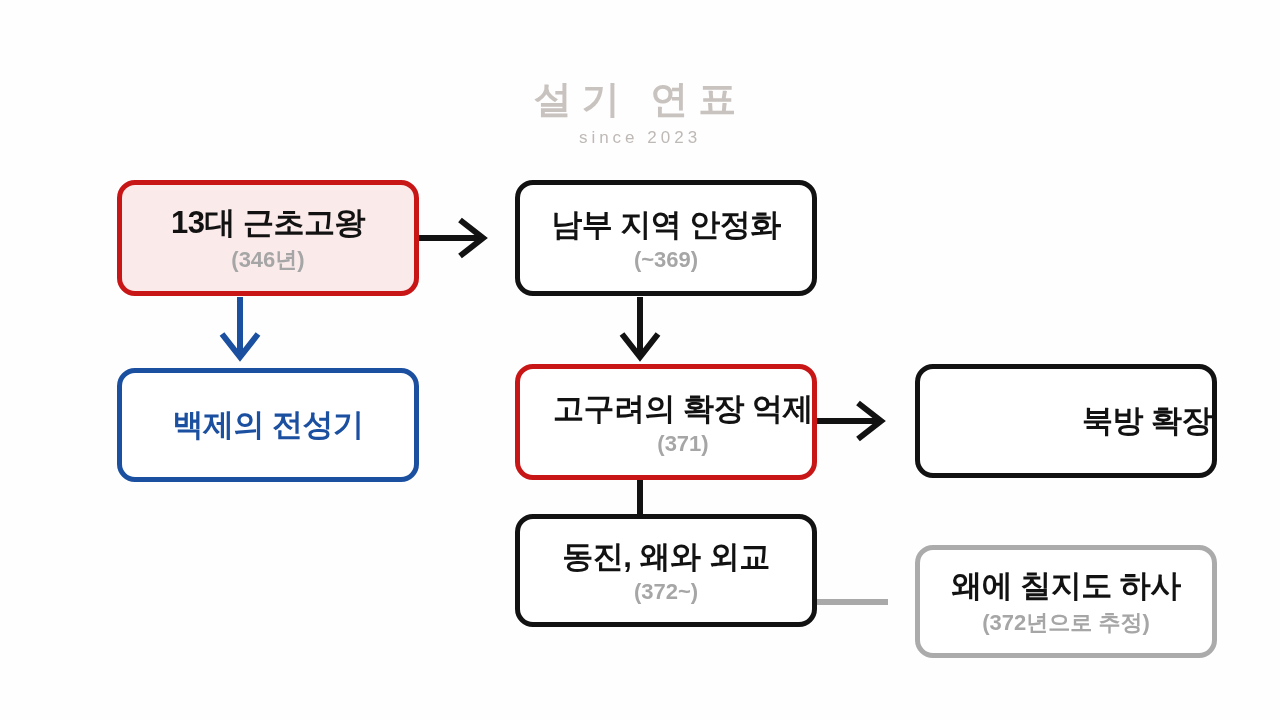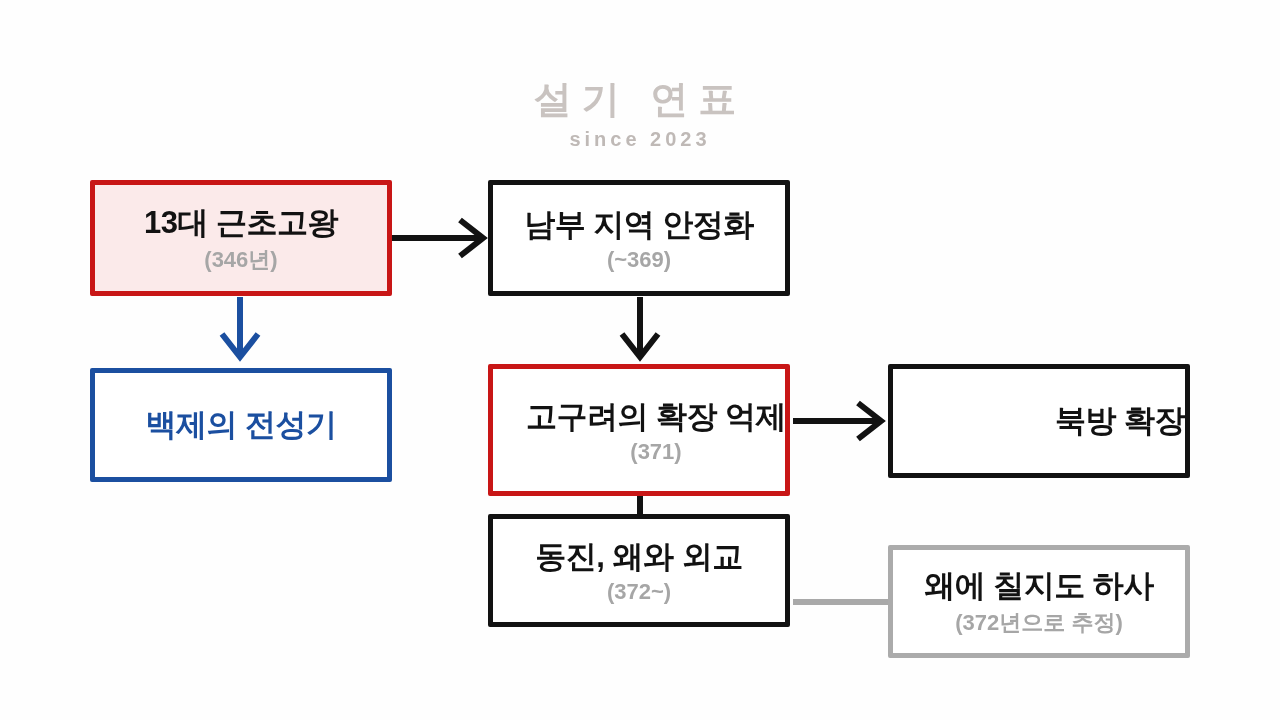--- a/index.html
+++ b/index.html
@@ -22,60 +22,61 @@
     user-select: none;
   }
   .watermark-title {
     font-size: 38px;
     font-weight: 700;
     letter-spacing: 10px;
     color: var(--watermark, #c9c3c0);
   }
   .watermark-sub {
     margin-top: 3px;
-    font-size: 20px;
-    font-weight: 700;
+    font-size: 17px;
+    font-weight: 400;
     letter-spacing: 4px;
     color: var(--watermark-sub, #bfb9b6);
   }
 
   
   .node {
     position: absolute;
     width: 302px;
     height: 116px;
     box-sizing: border-box;
-    border-radius: 2px;
+    border-radius: 18px;
     background: #ffffff;
     display: flex;
     flex-direction: column;
     align-items: center;
     justify-content: center;
     gap: 1px;
+    margin-left: 27px;
   }
   .node-title {
     font-size: 31px;
     font-weight: 800;
     color: var(--black, #121212);
     letter-spacing: -0.5px;
     white-space: nowrap;
   }
   .node-sub {
     font-size: 22px;
     font-weight: 700;
     color: var(--gray, #a6a6a6);
     white-space: nowrap;
   }
   .node-sub:empty { display: none; }
 
   .node--king     { left: 90px;  top: 180px; border: 5px solid var(--red, #c81616); background: var(--red-fill, #fbeaea); }
   .node--south    { left: 488px; top: 180px; border: 5px solid var(--black, #121212); }
   .node--golden   { left: 90px;  top: 368px; height: 114px; border: 5px solid var(--blue, #1b4fa0); }
   .node--golden .node-title { color: var(--blue, #1b4fa0); }
-  .node--goguryeo { left: 488px; top: 364px; height: 132px; border: 5px solid var(--red, #c81616); padding-left: 34px; }
+  .node--goguryeo { left: 488px; top: 364px; height: 116px; border: 5px solid var(--red, #c81616); padding-left: 34px; }
   .node--north    { left: 888px; top: 364px; height: 114px; border: 5px solid var(--black, #121212); align-items: flex-end; }
   .node--diplomacy{ left: 488px; top: 514px; height: 113px; border: 5px solid var(--black, #121212); }
   .node--sword    { left: 888px; top: 545px; height: 113px; border: 5px solid var(--gray-border, #ababab); }
 
   
   .edges {
     position: absolute;
     left: 0; top: 0;
     width: 1280px;
     height: 720px;

